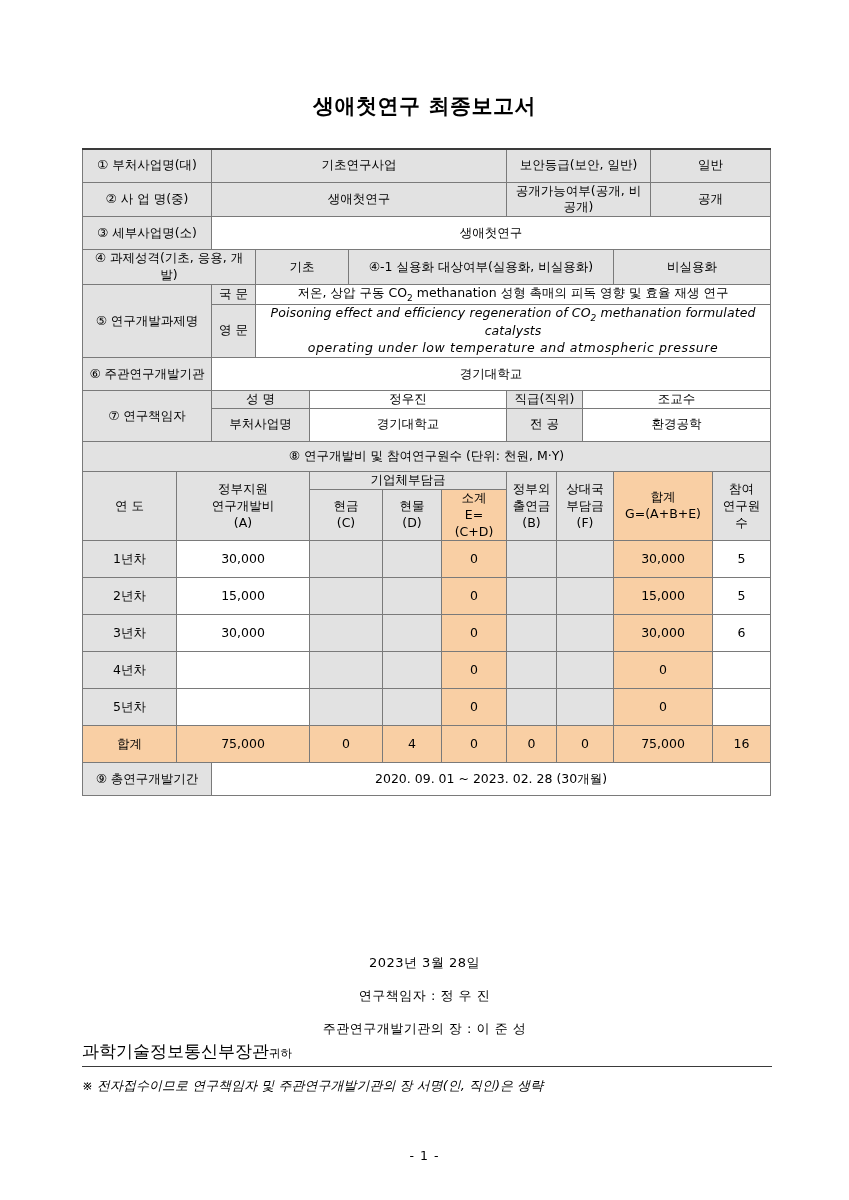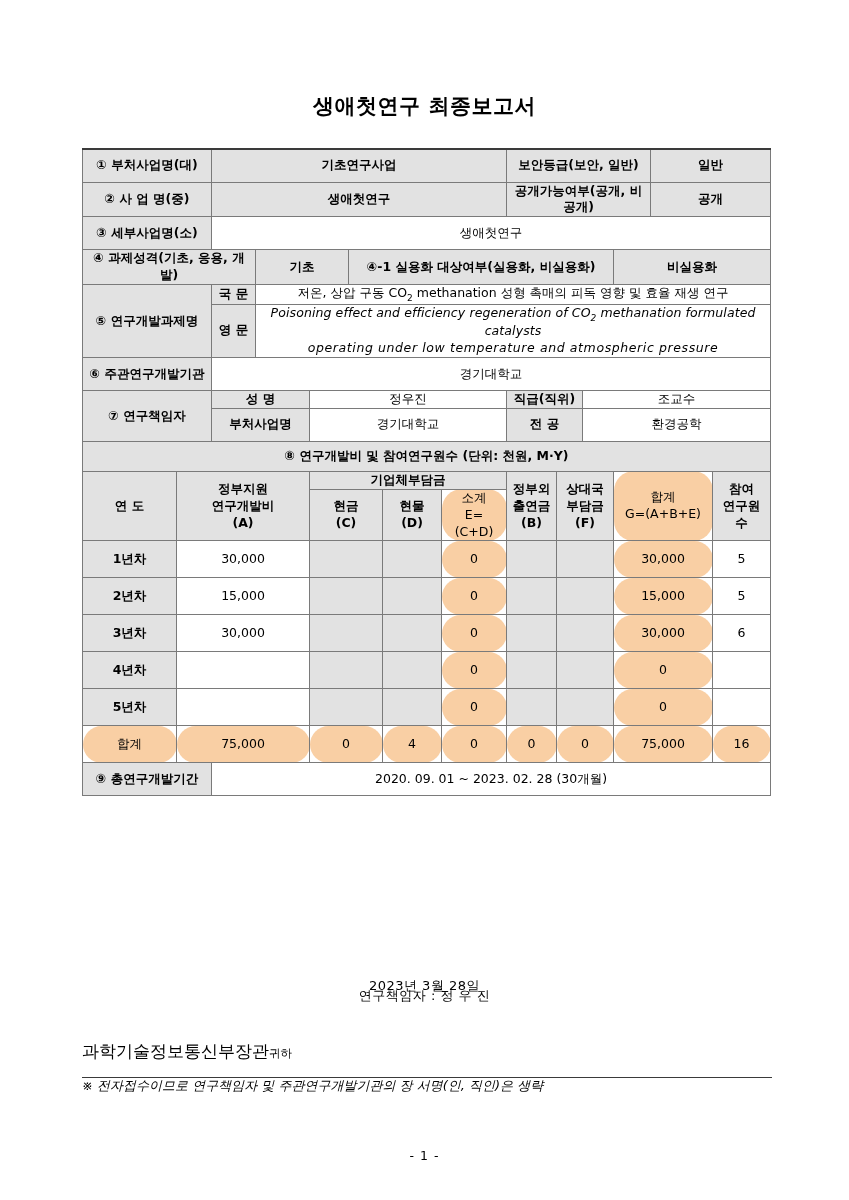--- a/index.html
+++ b/index.html
@@ -47,22 +47,22 @@
   .main-table td {
     border: 1px solid #7a7a7a;
     padding: 0 4px;
     font-size: 12.5px;
     text-align: center;
     vertical-align: middle;
     line-height: 1.35;
     background: #ffffff;
     box-sizing: border-box;
   }
-  .hdr { background: #e2e2e2 !important; font-weight: bold; }
-  .orange { background: #f9cfa4 !important; border-radius: 20px; }
+  .hdr { background: #e2e2e2 !important; }
+  .orange { background: #f9cfa4 !important; }
   .grayfill { background: #e2e2e2 !important; }
   .lbl-left {
     text-align: left;
     padding-left: 10px;
   }
   .xsmall { font-size: 10.5px; line-height: 1.25; }
   .eng {
     font-size: 10.5px;
     line-height: 1.35;
     padding: 3px 6px;
@@ -83,21 +83,20 @@
     line-height: 1.65;
     text-align: justify;
   }
   .sign-date {
     position: absolute;
     left: 0; top: 954px;
     width: 849px;
     text-align: center;
     font-size: 13px;
     letter-spacing: 0.5px;
-    margin-top: 23px;
   }
   .sign-pi {
     position: absolute;
     left: 0; top: 987px;
     width: 849px;
     text-align: center;
     font-size: 13px;
     letter-spacing: 0.5px;
   }
   .sign-org {
@@ -107,21 +106,21 @@
     text-align: center;
     font-size: 13px;
     letter-spacing: 0.5px;
   }
   .minister-row {
     position: absolute;
     left: 82px;
     top: 1040px;
     width: 690px;
     border-bottom: 1.5px solid #3a3a3a;
-    padding-bottom: 14px;
+    padding-bottom: 3px;
     font-size: 17px;
   }
   .minister-row .sub { font-size: 11.5px; }
   .note {
     position: absolute;
     left: 82px;
     top: 1077px;
     width: 690px;
     font-size: 13px;
     font-style: italic;
@@ -343,20 +342,21 @@
     <tr>
       <td class="hdr" colspan="3" style="height:33px">⑨ 총연구개발기간</td>
       <td colspan="15">2020. 09. 01 ~ 2023. 02. 28 (30개월)</td>
     </tr>
   </tbody>
     </table>
 
 
   <div class="sign-date">2023년      3월      28일</div>
   <div class="sign-pi">연구책임자 :  정 우 진</div>
+  <div class="sign-org">주관연구개발기관의 장 :  이 준 성</div>
 
   <div class="minister-row">
     <span>과학기술정보통신부장관</span><span class="sub">귀하</span>
   </div>
 
   <div class="note">※  전자접수이므로 연구책임자 및 주관연구개발기관의 장 서명(인, 직인)은 생략</div>
 
   <div class="page-num">- 1 -</div>
 </div>
 

